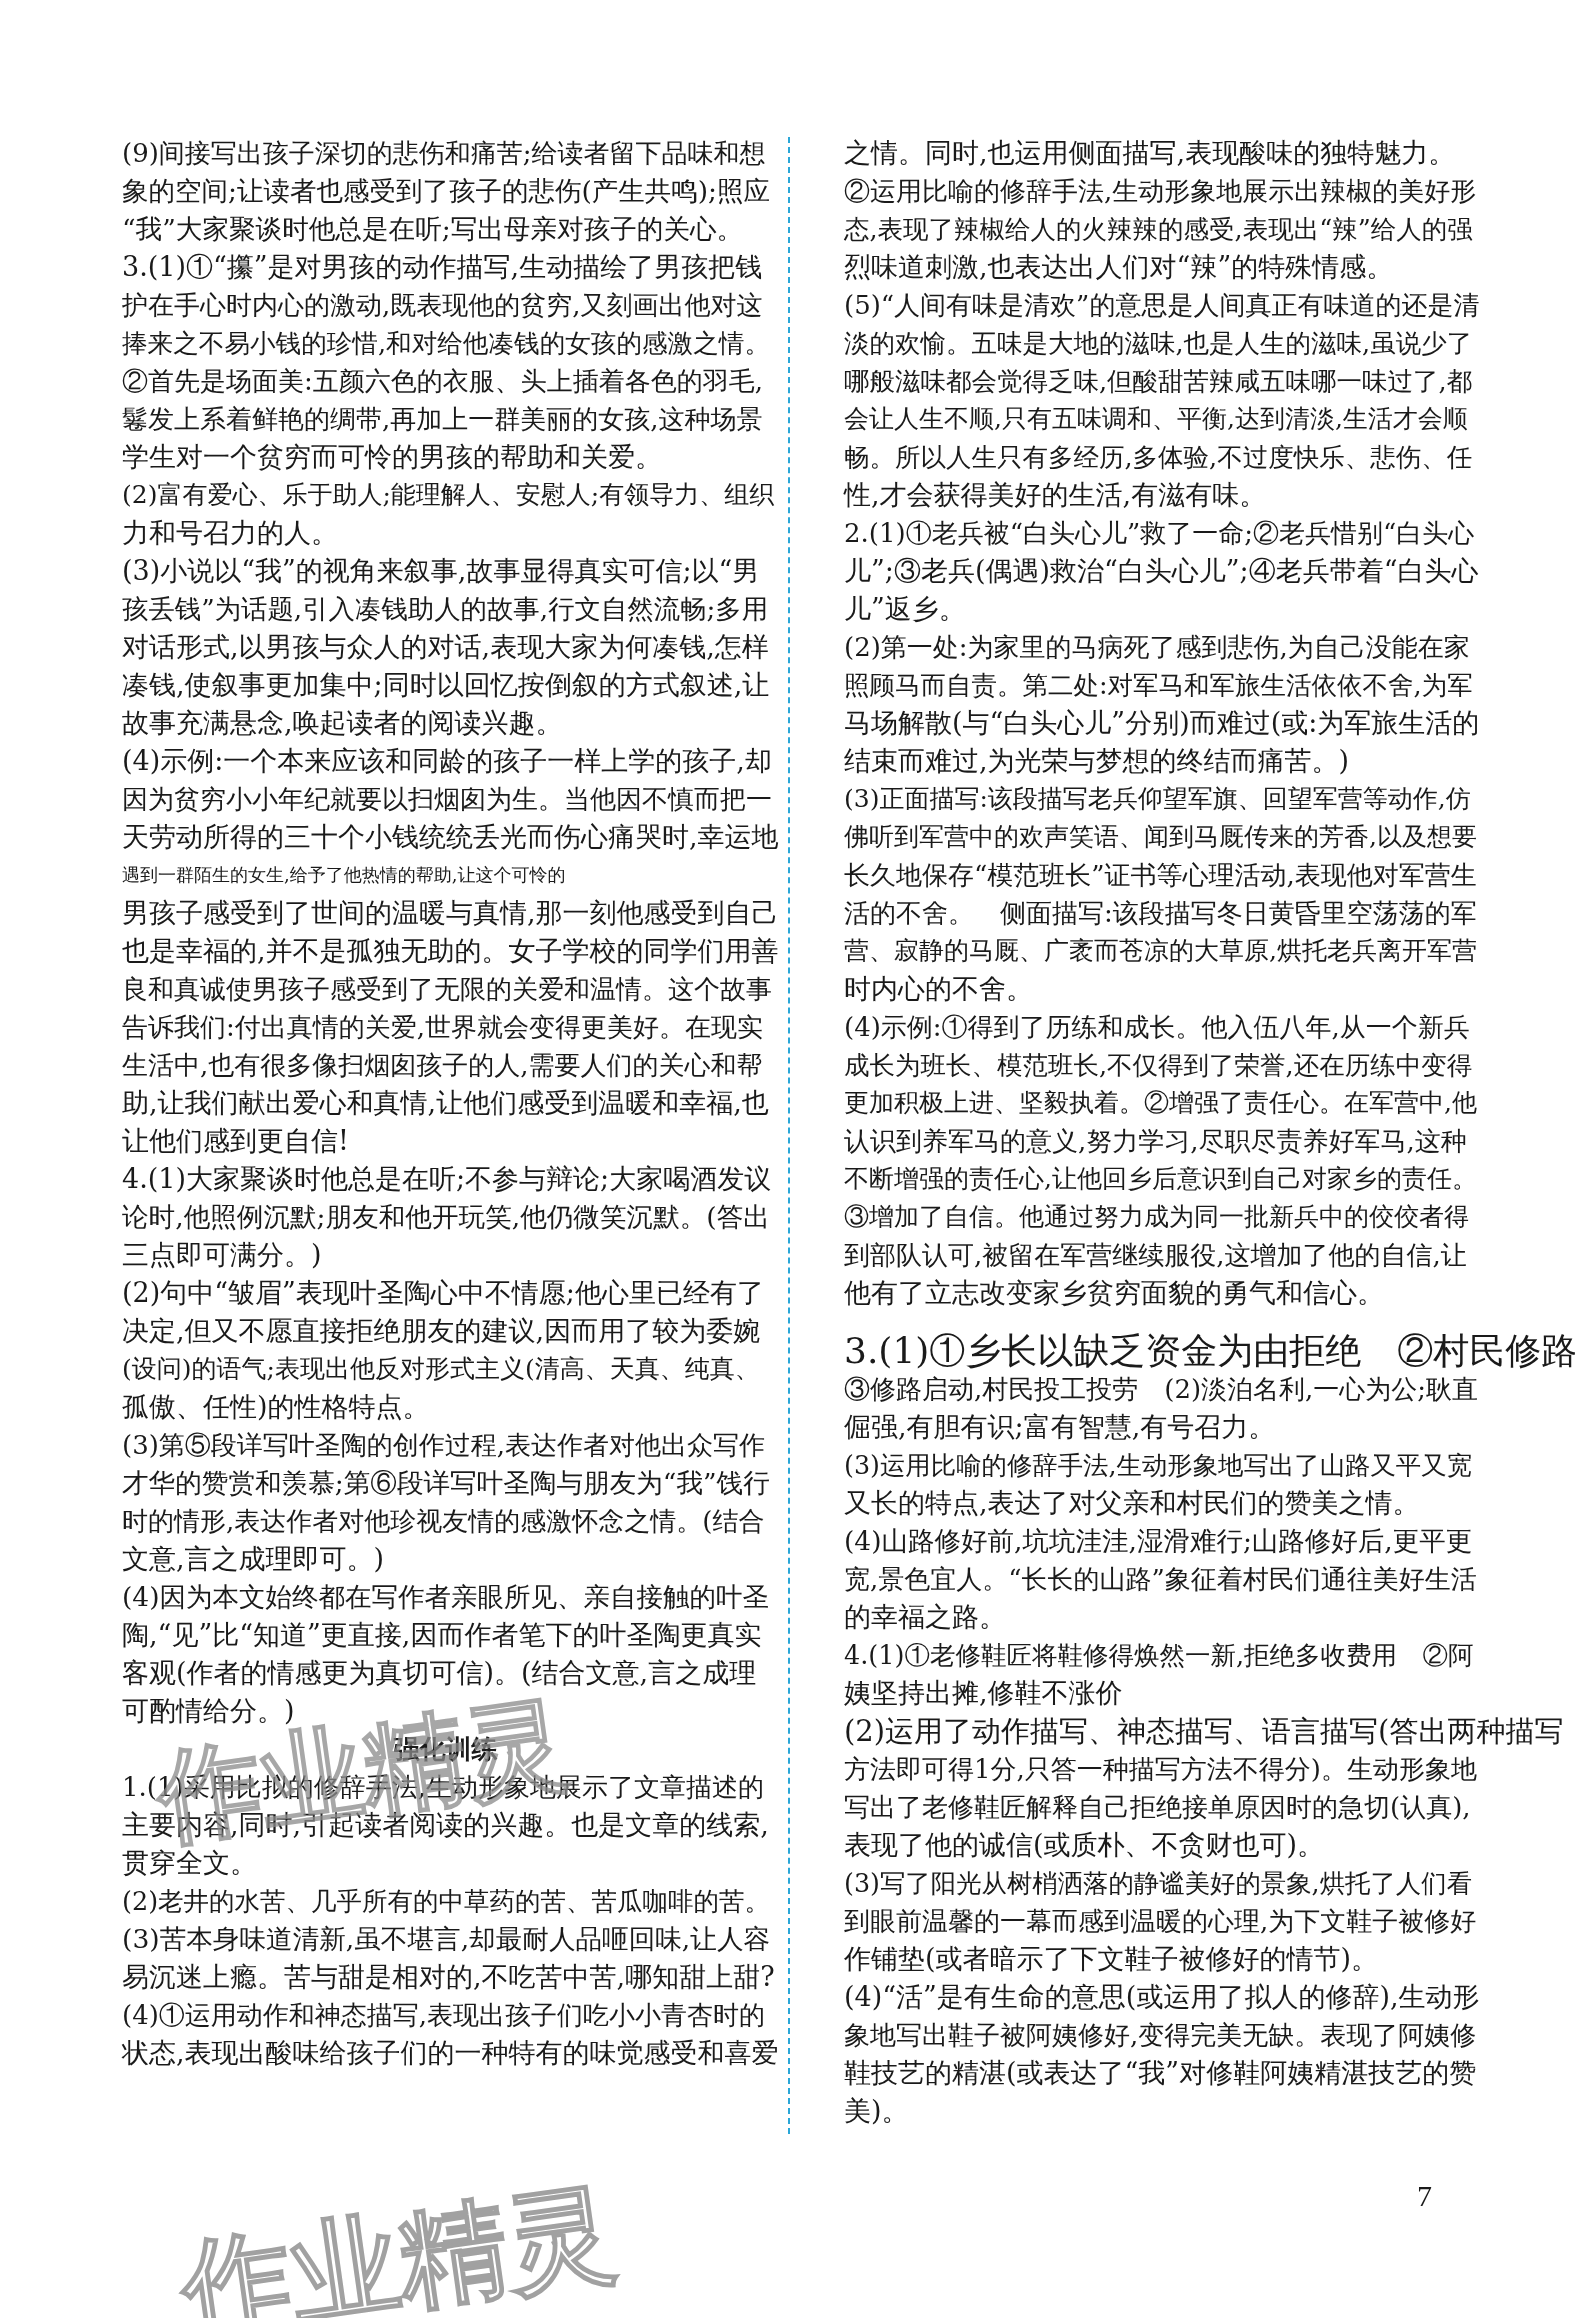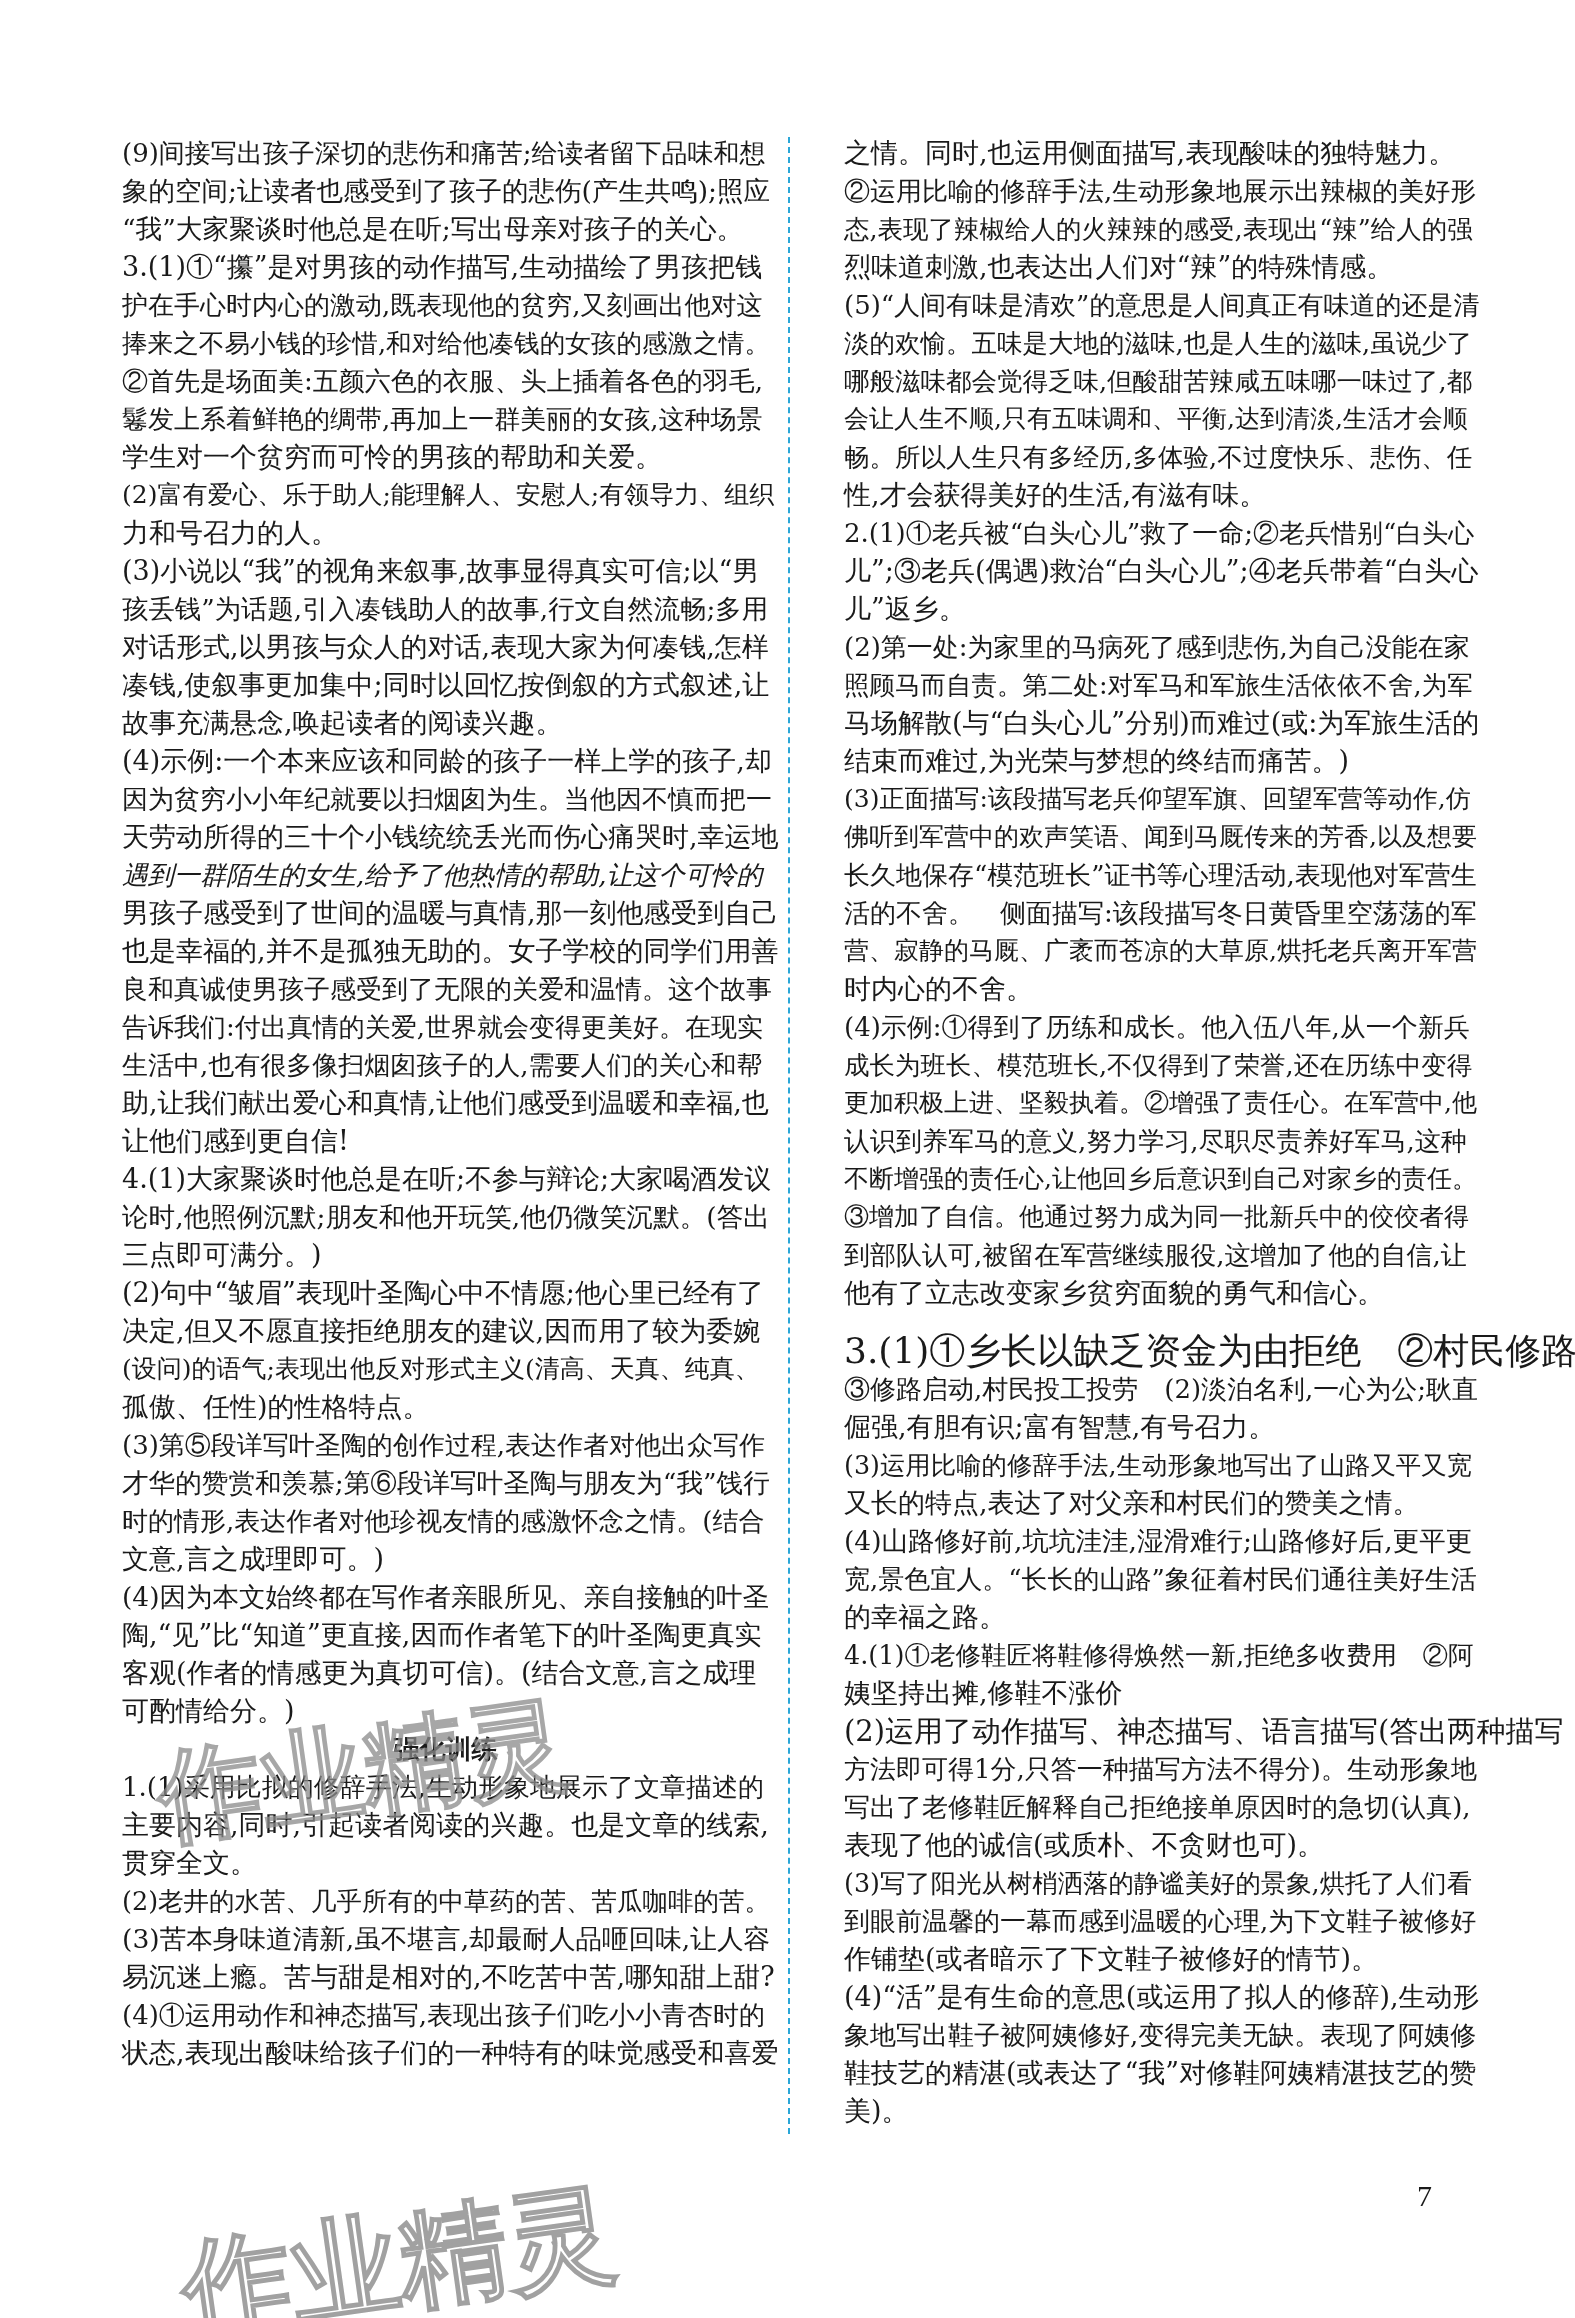--- a/index.html
+++ b/index.html
@@ -40,21 +40,21 @@
         <div class="line" style="font-size: 25px;">(2)富有爱心、乐于助人;能理解人、安慰人;有领导力、组织</div>
         <div class="line">力和号召力的人。</div>
         <div class="line">(3)小说以“我”的视角来叙事,故事显得真实可信;以“男</div>
         <div class="line" style="font-size: 26.4px;">孩丢钱”为话题,引入凑钱助人的故事,行文自然流畅;多用</div>
         <div class="line">对话形式,以男孩与众人的对话,表现大家为何凑钱,怎样</div>
         <div class="line">凑钱,使叙事更加集中;同时以回忆按倒叙的方式叙述,让</div>
         <div class="line">故事充满悬念,唤起读者的阅读兴趣。</div>
         <div class="line">(4)示例:一个本来应该和同龄的孩子一样上学的孩子,却</div>
         <div class="line" style="font-size: 26px;">因为贫穷小小年纪就要以扫烟囱为生。当他因不慎而把一</div>
         <div class="line" style="font-size: 27px;">天劳动所得的三十个小钱统统丢光而伤心痛哭时,幸运地</div>
-        <div class="line" style="font-size: 26px; font-style: italic;">遇到一群陌生的女生,给予了他热情的帮助,让这个可怜的</div>
+        <div class="line" style="font-size: 18px;">遇到一群陌生的女生,给予了他热情的帮助,让这个可怜的</div>
         <div class="line" style="font-size: 27px;">男孩子感受到了世间的温暖与真情,那一刻他感受到自己</div>
         <div class="line" style="font-size: 27px;">也是幸福的,并不是孤独无助的。女子学校的同学们用善</div>
         <div class="line" style="font-size: 26px;">良和真诚使男孩子感受到了无限的关爱和温情。这个故事</div>
         <div class="line" style="font-size: 26px;">告诉我们:付出真情的关爱,世界就会变得更美好。在现实</div>
         <div class="line" style="font-size: 26px;">生活中,也有很多像扫烟囱孩子的人,需要人们的关心和帮</div>
         <div class="line">助,让我们献出爱心和真情,让他们感受到温暖和幸福,也</div>
         <div class="line">让他们感到更自信!</div>
         <div class="line">4.(1)大家聚谈时他总是在听;不参与辩论;大家喝酒发议</div>
         <div class="line" style="font-size: 26.6px;">论时,他照例沉默;朋友和他开玩笑,他仍微笑沉默。(答出</div>
         <div class="line">三点即可满分。)</div>

